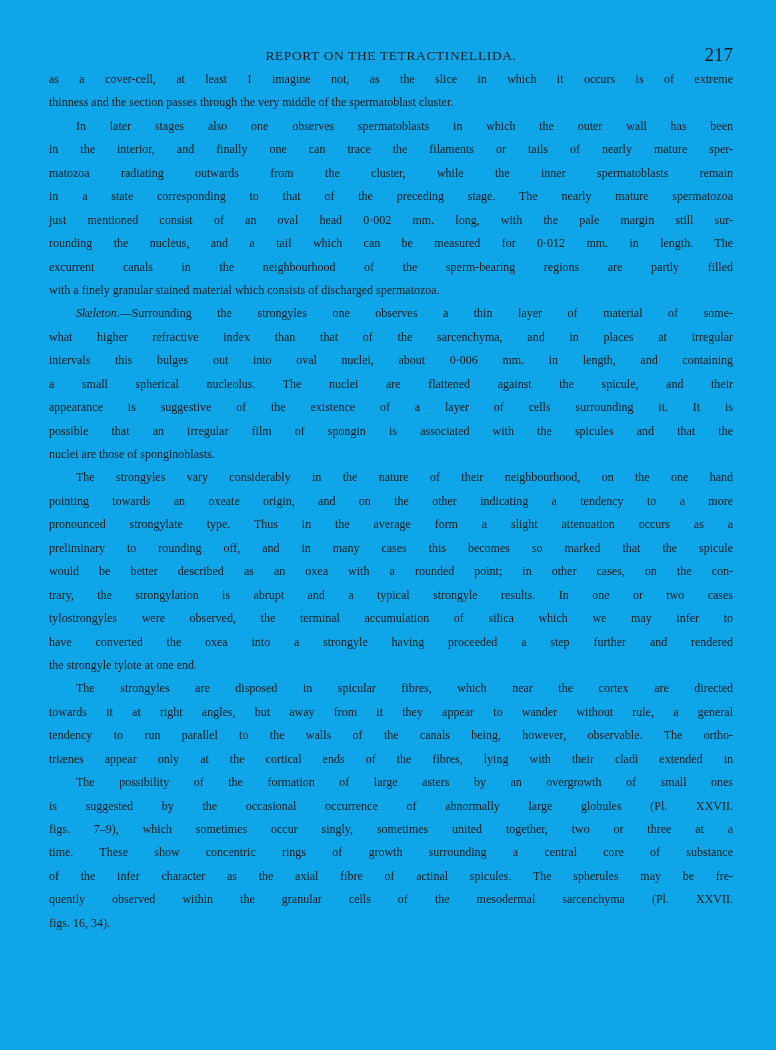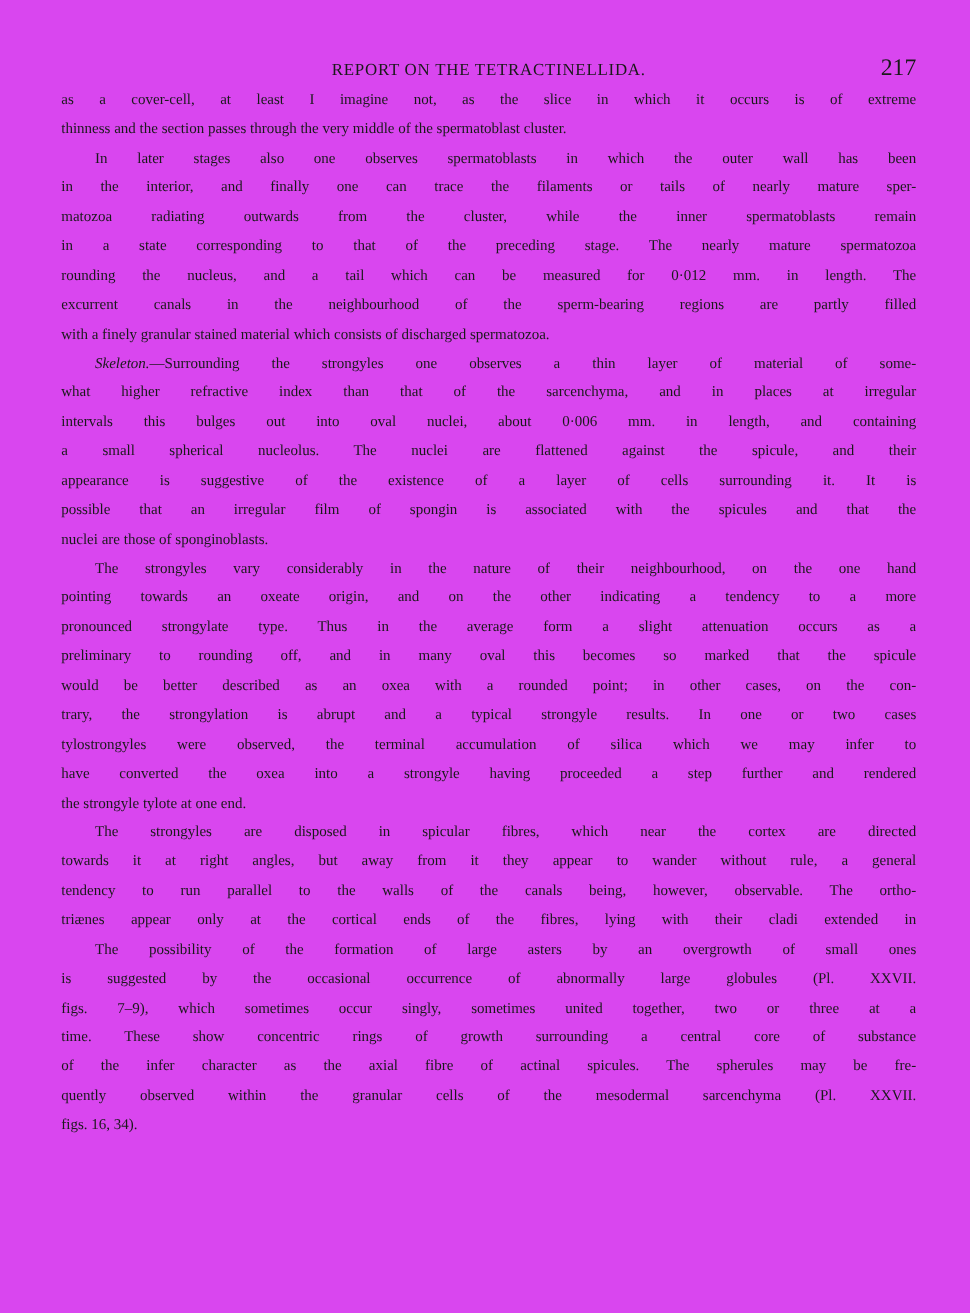--- a/index.html
+++ b/index.html
@@ -1,17 +1,17 @@
 <!DOCTYPE html>
 <html><head>
 <meta charset="utf-8">
 <style>
   html, body { margin: 0; padding: 0; background: #ffffff; }
   body { width: 776px; height: 1050px; position: relative; overflow: hidden; }
-  .page { position: absolute; left: 0; top: 0; width: 776px; height: 1050px; background: #d946ef; color: #1a1a1a; font-family: "Liberation Serif", "DejaVu Serif", serif; }
+  .page { position: absolute; left: 0; top: 0; width: 776px; height: 1050px; background: #0ea5e9; color: #1a1a1a; font-family: "Liberation Serif", "DejaVu Serif", serif; }
   .running-head { position: absolute; top: 44px; left: 49px; width: 684px; height: 24px; }
   .running-title { position: absolute; left: 0; right: 0; text-align: center; font-size: 13.5px; letter-spacing: 0.6px; top: 4px; }
   .page-number { position: absolute; right: 0; top: 0; font-size: 19px; }
   .body { position: absolute; left: 49px; top: 68px; width: 684px; }
   .line { display: block; height: 23.45px; line-height: 23.45px; font-size: 12px; white-space: nowrap; text-align: justify; text-align-last: justify; overflow: visible; }
   .line.last { text-align-last: left; }
   .line.indent { padding-left: 27px; }
   .it { }
 </style>
 </head>
@@ -28,40 +28,41 @@
     <div>
       <span class="line">as a cover-cell, at least I imagine not, as the slice in which it occurs is of extreme</span>
       <span class="line last">thinness and the section passes through the very middle of the spermatoblast cluster.</span>
     </div>
 
     <div>
       <span class="line indent">In later stages also one observes spermatoblasts in which the outer wall has been</span>
       <span class="line">in the interior, and finally one can trace the filaments or tails of nearly mature sper-</span>
       <span class="line">matozoa radiating outwards from the cluster, while the inner spermatoblasts remain</span>
       <span class="line">in a state corresponding to that of the preceding stage. The nearly mature spermatozoa</span>
+      <span class="line">just mentioned consist of an oval head 0·002 mm. long, with the pale margin still sur-</span>
       <span class="line">rounding the nucleus, and a tail which can be measured for 0·012 mm. in length. The</span>
       <span class="line">excurrent canals in the neighbourhood of the sperm-bearing regions are partly filled</span>
       <span class="line last">with a finely granular stained material which consists of discharged spermatozoa.</span>
     </div>
 
     <div>
       <span class="line indent"><i class="it">Skeleton.</i><span>—Surrounding the strongyles one observes a thin layer of material of some-</span></span>
       <span class="line">what higher refractive index than that of the sarcenchyma, and in places at irregular</span>
       <span class="line">intervals this bulges out into oval nuclei, about 0·006 mm. in length, and containing</span>
       <span class="line">a small spherical nucleolus. The nuclei are flattened against the spicule, and their</span>
       <span class="line">appearance is suggestive of the existence of a layer of cells surrounding it. It is</span>
       <span class="line">possible that an irregular film of spongin is associated with the spicules and that the</span>
       <span class="line last">nuclei are those of sponginoblasts.</span>
     </div>
 
     <div>
       <span class="line indent">The strongyles vary considerably in the nature of their neighbourhood, on the one hand</span>
       <span class="line">pointing towards an oxeate origin, and on the other indicating a tendency to a more</span>
       <span class="line">pronounced strongylate type. Thus in the average form a slight attenuation occurs as a</span>
-      <span class="line">preliminary to rounding off, and in many oval this becomes so marked that the spicule</span>
+      <span class="line">preliminary to rounding off, and in many cases this becomes so marked that the spicule</span>
       <span class="line">would be better described as an oxea with a rounded point; in other cases, on the con-</span>
       <span class="line">trary, the strongylation is abrupt and a typical strongyle results. In one or two cases</span>
       <span class="line">tylostrongyles were observed, the terminal accumulation of silica which we may infer to</span>
       <span class="line">have converted the oxea into a strongyle having proceeded a step further and rendered</span>
       <span class="line last">the strongyle tylote at one end.</span>
     </div>
 
     <div>
       <span class="line indent">The strongyles are disposed in spicular fibres, which near the cortex are directed</span>
       <span class="line">towards it at right angles, but away from it they appear to wander without rule, a general</span>

